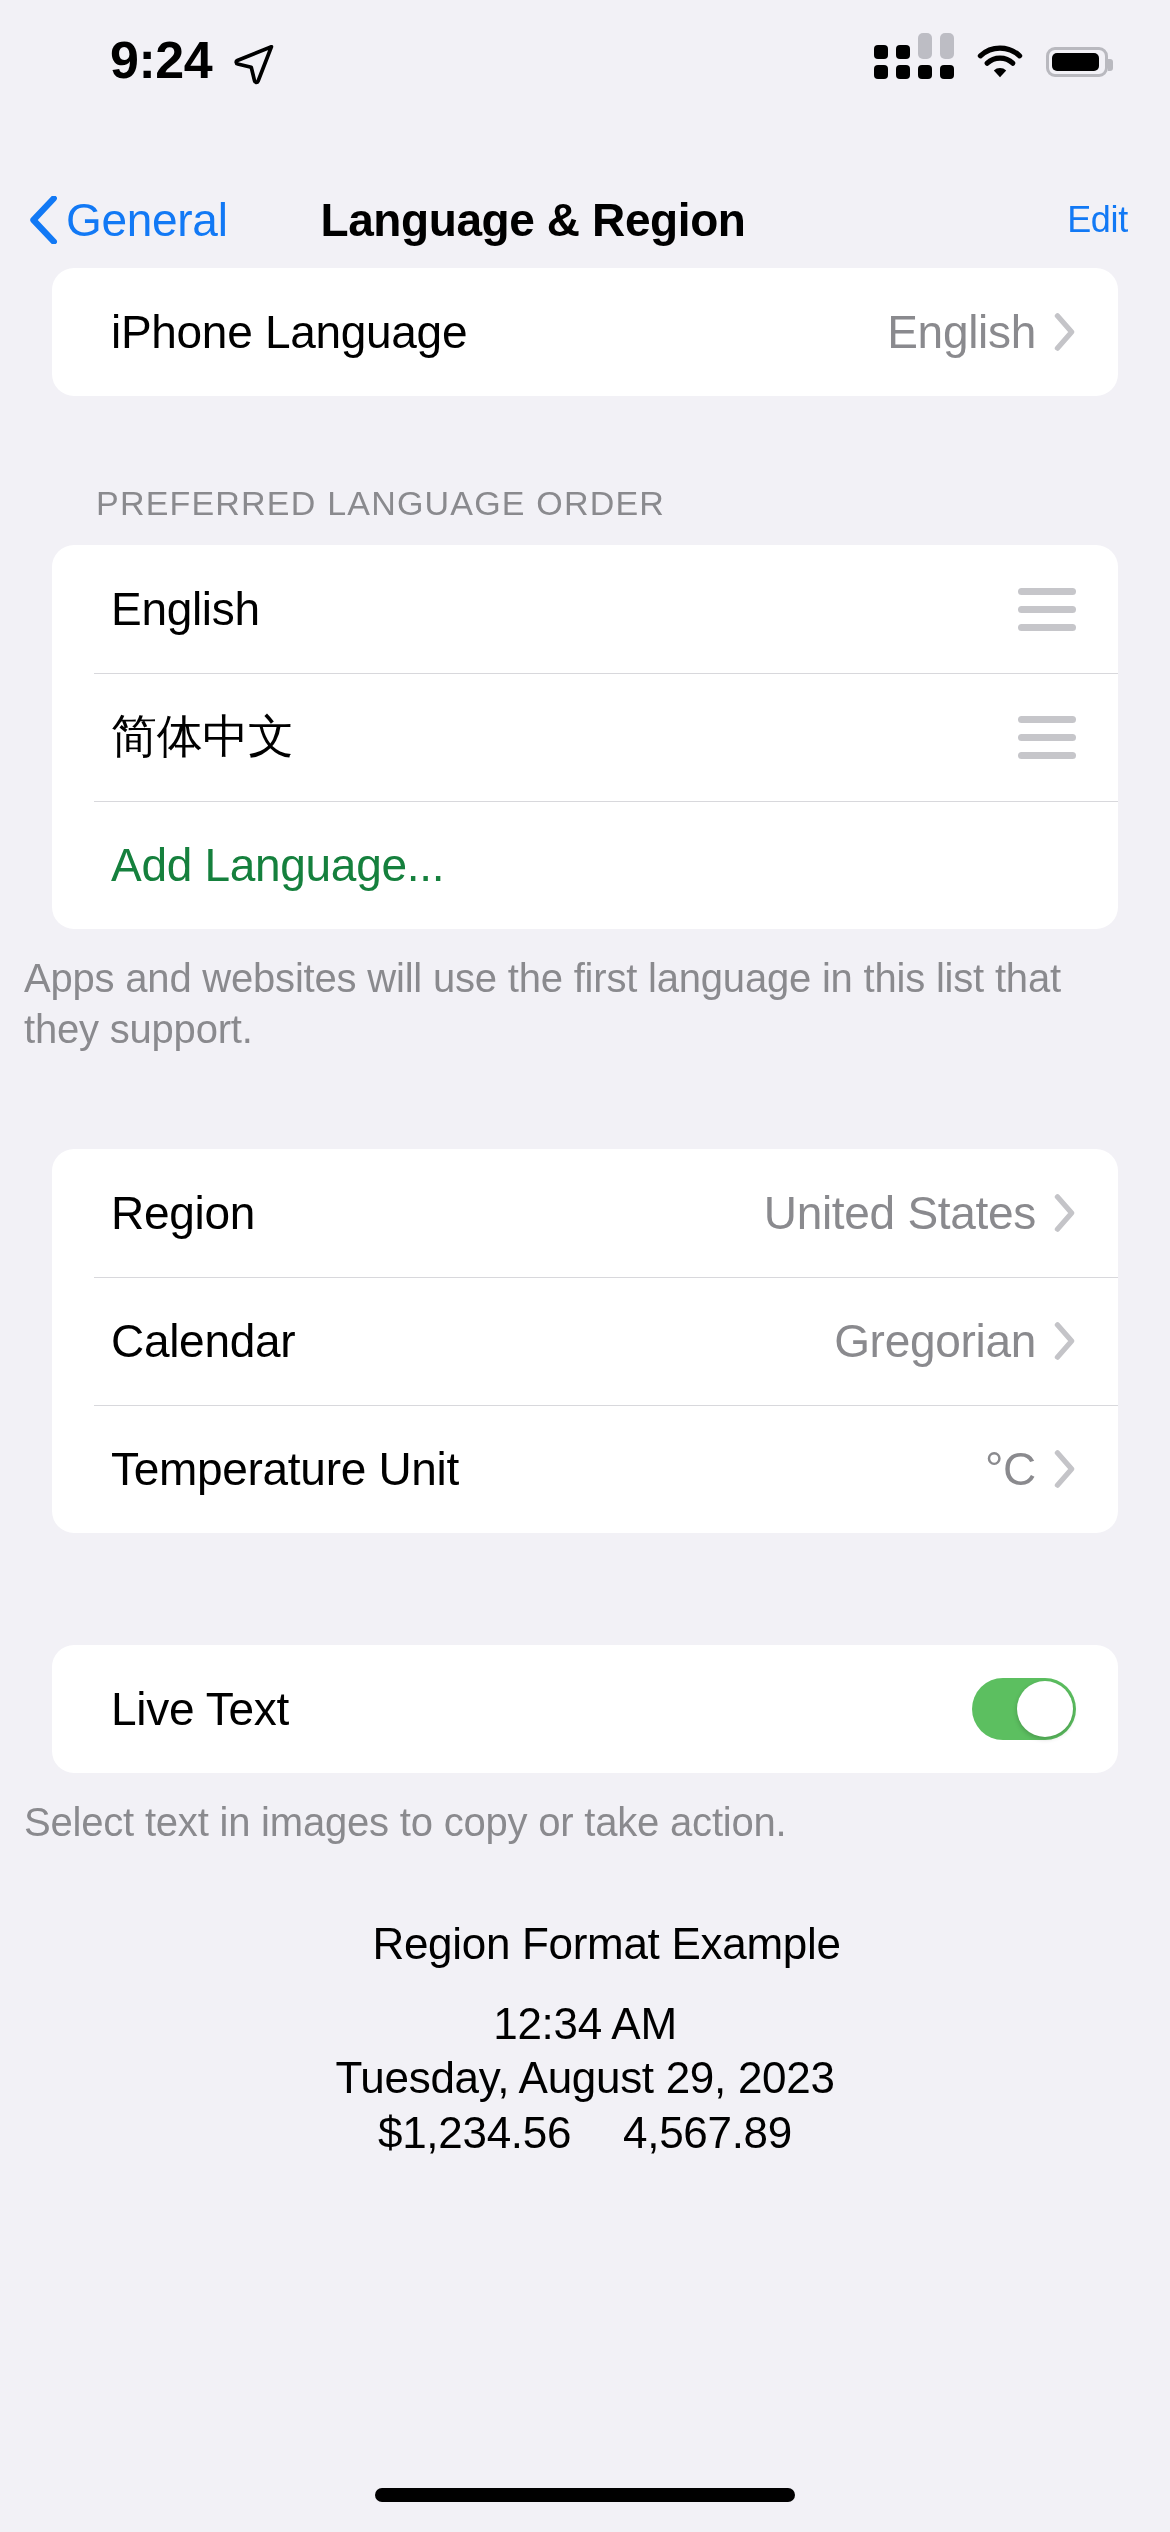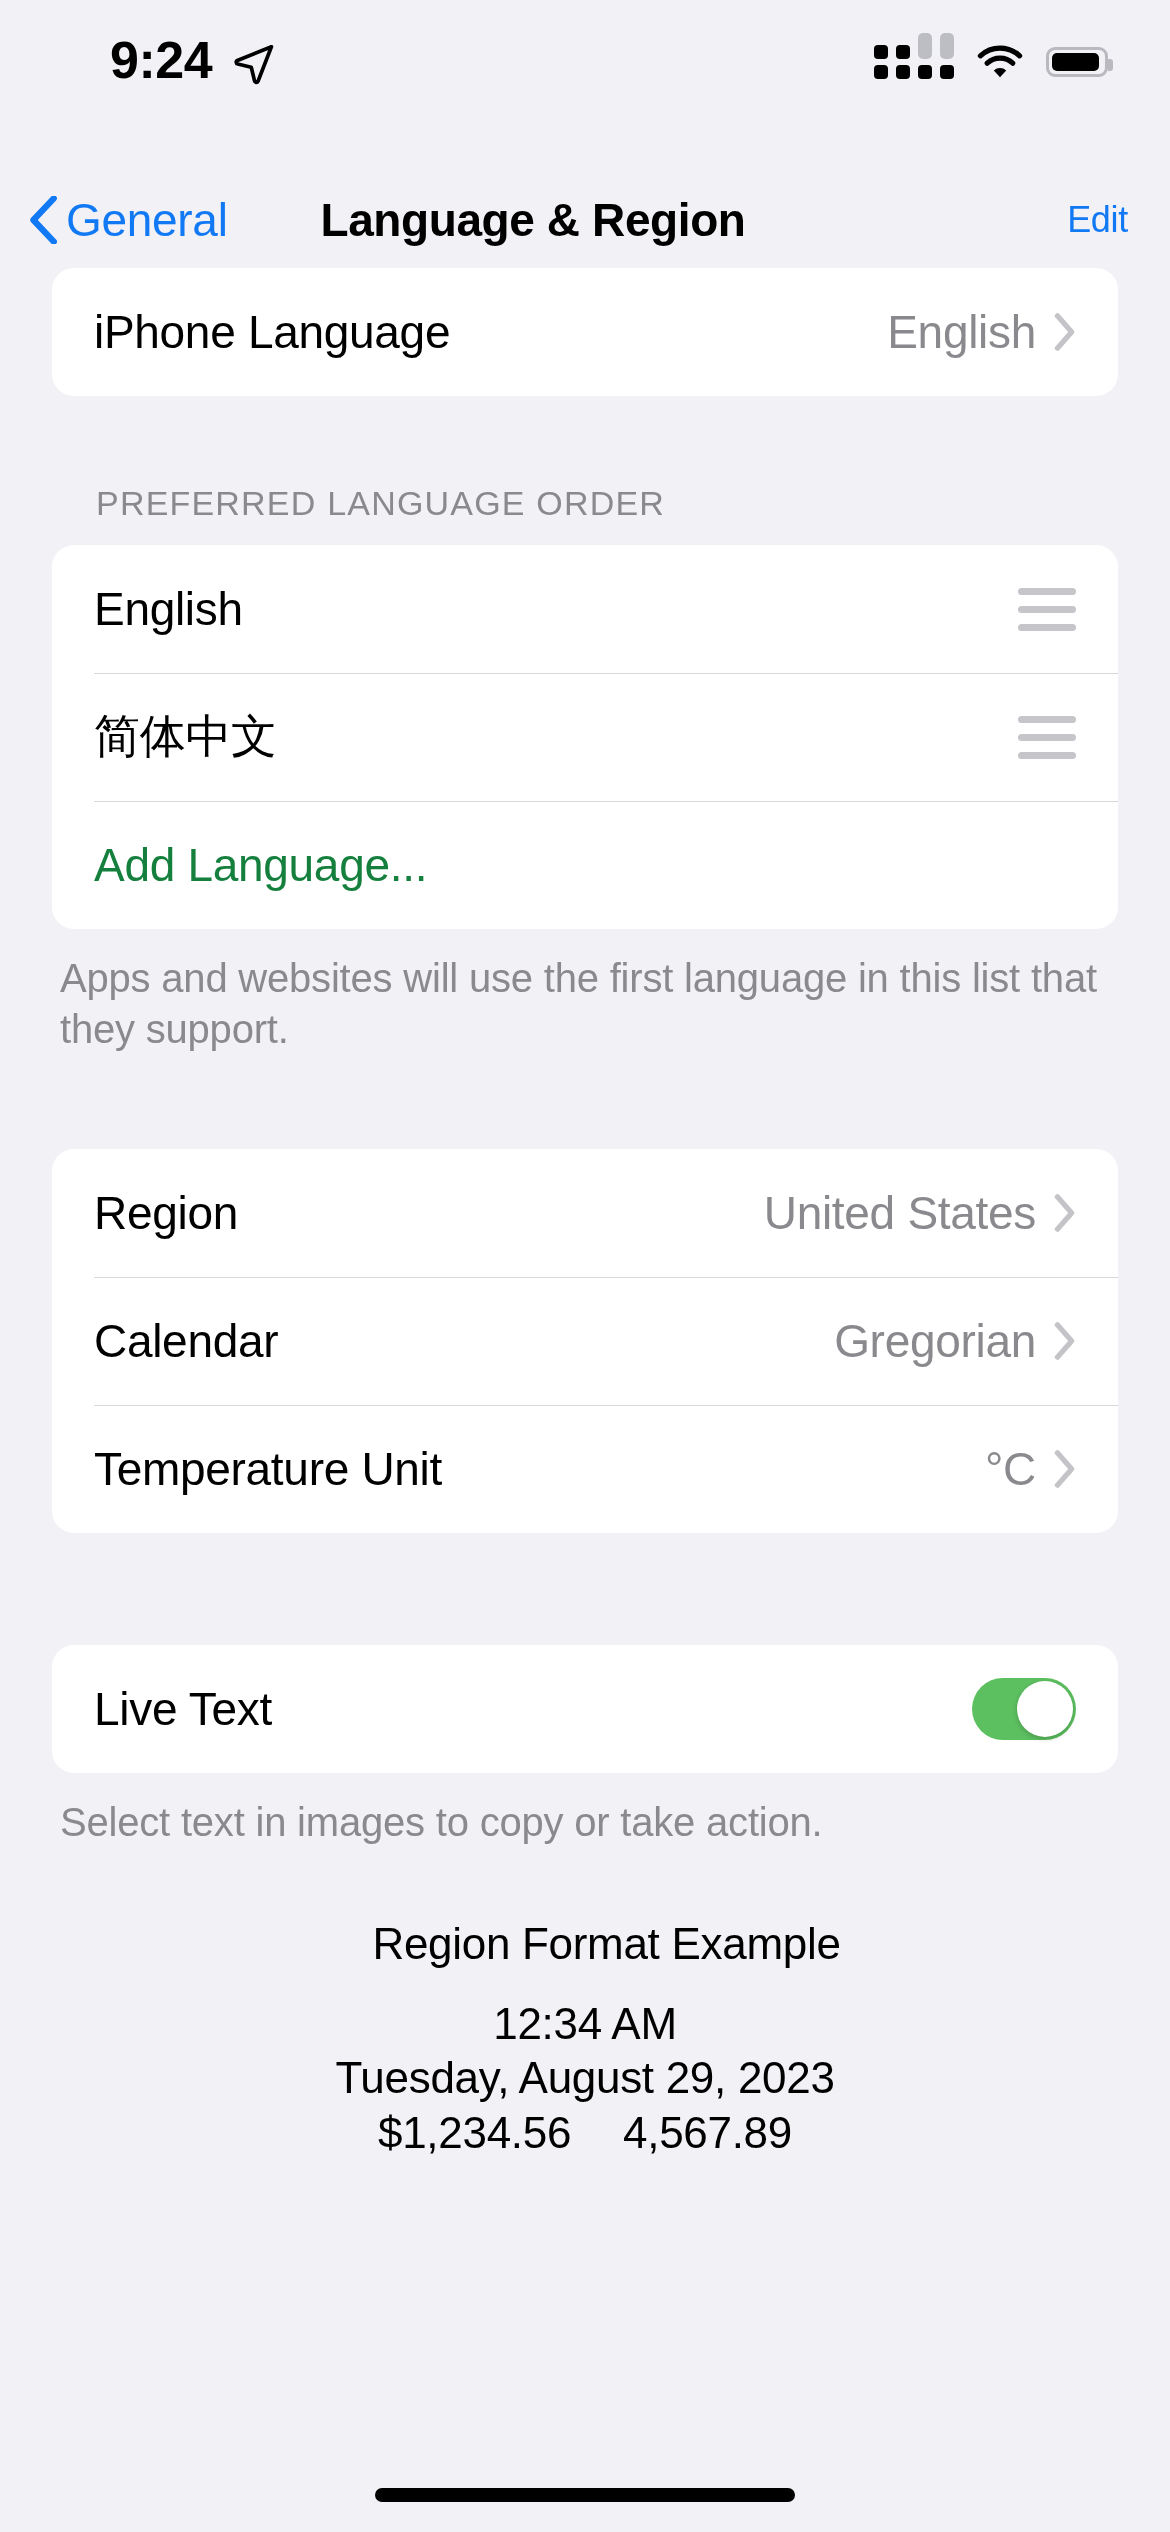--- a/index.html
+++ b/index.html
@@ -55,37 +55,37 @@
   .card {
     margin:0 52px; background:#FFFFFF; border-radius:22px; overflow:hidden;
   }
   .row {
     position:relative; display:flex; align-items:center;
     min-height:128px; padding:0 42px;
   }
   .row + .row::before {
     content:""; position:absolute; left:42px; right:0; top:0; height:1px; background:#D8D8DC;
   }
-  .row-label { font-size:46px; color:#000; letter-spacing:-0.3px; flex:1; }
+  .row-label { font-size:46px; color:#000; letter-spacing:-0.3px; flex:1;margin-left:17px; }
   .row-label.link { color:#15803d; }
   .row-value { font-size:46px; color:#8A8A8E; letter-spacing:-0.3px; margin-right:18px; }
   .chev-right { width:22px; height:38px; flex-shrink:0; }
 
   .row-stack { flex:1; display:flex; flex-direction:column; justify-content:center; gap:4px; }
   .row-sub { font-size:36px; color:#8A8A8E; letter-spacing:-0.2px; }
 
   .drag-handle { display:flex; flex-direction:column; gap:11px; width:58px; cursor:grab; }
   .drag-handle span { display:block; height:7px; border-radius:4px; background:#C6C6CA; }
 
   .section-header {
     padding:0 0 0 96px; margin-top:88px; margin-bottom:22px;
     font-size:34px; color:#8A8A8E; letter-spacing:1.2px;
   }
   .section-footer {
-    padding:0 60px; margin-top:24px;
+    padding:0 24px; margin-top:24px;
     font-size:40px; line-height:1.28; color:#8A8A8E; letter-spacing:-0.2px;
   }
 
   .spacer-lg { height:94px; }
   .spacer-xl { height:112px; }
 
   
   .toggle {
     width:104px; height:62px; border-radius:31px; background:#5CBF60;
     position:relative; flex-shrink:0; cursor:pointer;

